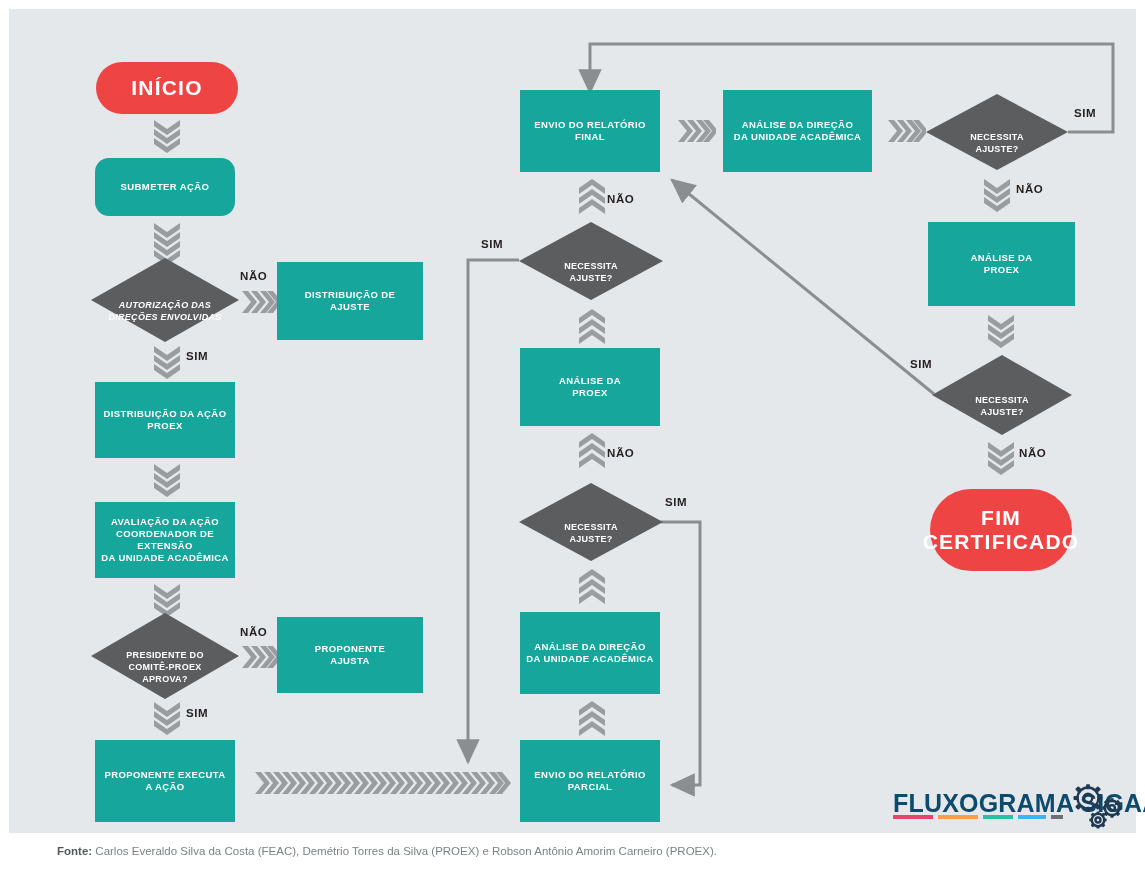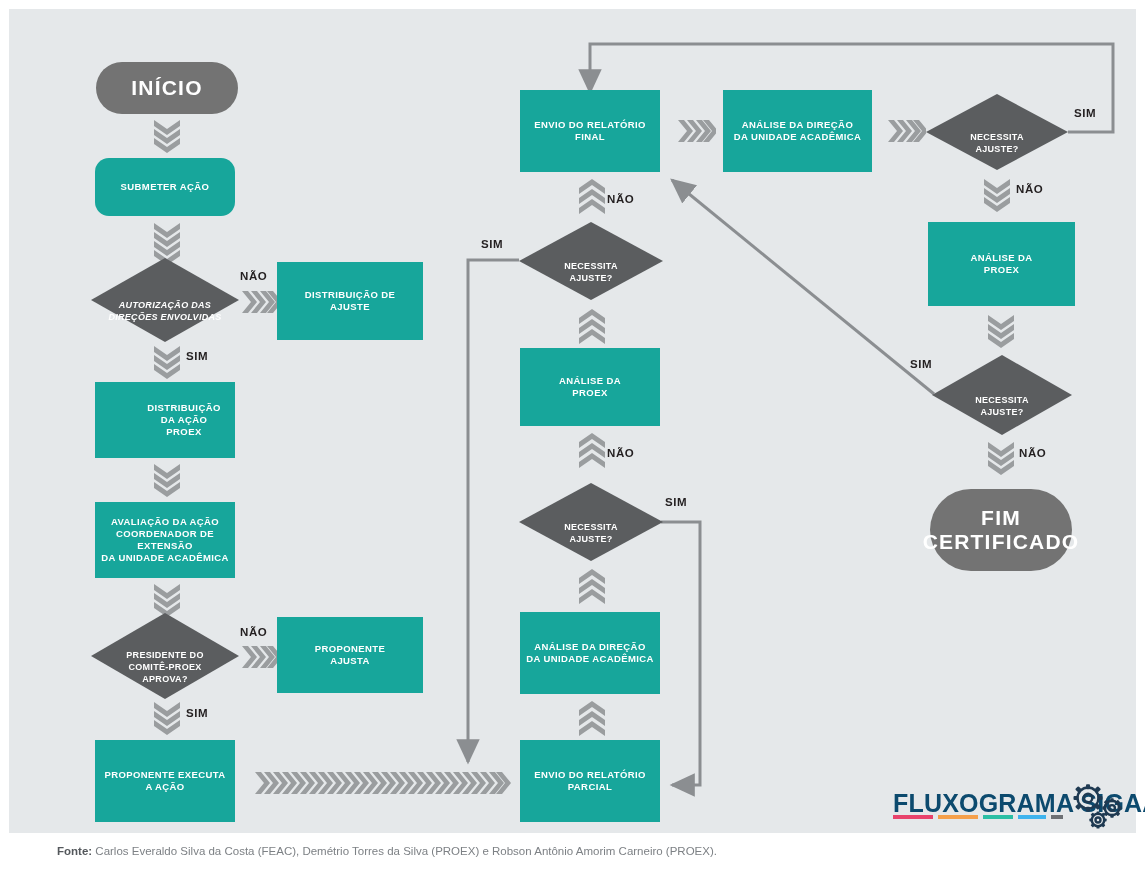--- a/index.html
+++ b/index.html
@@ -24,21 +24,21 @@
     position:absolute;
     display:flex;align-items:center;justify-content:center;
     text-align:center;
     color:#ffffff;
     font-weight:bold;
     letter-spacing:.4px;
     line-height:1.25;
     box-sizing:border-box;
   }
   .proc{background:#17a69b;font-size:9.5px;padding:4px 6px;}
-  .term{background:#737373;border-radius:999px;font-size:21px;letter-spacing:1.2px;}
+  .term{background:#ef4444;border-radius:999px;font-size:21px;letter-spacing:1.2px;}
   .term.two{font-size:21px;line-height:1.12;}
 
   
   .dia{position:absolute;}
   .dia .shape{
     position:absolute;left:0;top:0;width:100%;height:100%;
     background:#5b5d5f;
     clip-path:polygon(50% 0%,100% 50%,50% 100%,0% 50%);
   }
   .dia .lbl{
@@ -165,21 +165,21 @@
       <g fill="#9a9d9f">
         <path d="M2,2 L15,11 L28,2 L28,8 L15,17 L2,8 z"></path>
         <path d="M2,11 L15,20 L28,11 L28,17 L15,26 L2,17 z"></path>
         <path d="M2,20 L15,29 L28,20 L28,26 L15,35 L2,26 z"></path>
       </g>
     </svg>
   </div>
 
   <div class="flag" style="left:186px;top:350px;">SIM</div>
 
-  <div class="node proc" style="left:95px;top:382px;width:140px;height:76px;padding-left:44px;">
+  <div class="node proc" style="left:95px;top:382px;width:140px;height:76px;">
     <div>
       <div>DISTRIBUIÇÃO DA AÇÃO</div>
       <div>PROEX</div>
     </div>
   </div>
 
   <div class="chev" style="left:152px;top:462px;">
     <svg width="30" height="36" viewBox="0 0 30 36">
       <g fill="#9a9d9f">
         <path d="M2,2 L15,11 L28,2 L28,8 L15,17 L2,8 z"></path>

